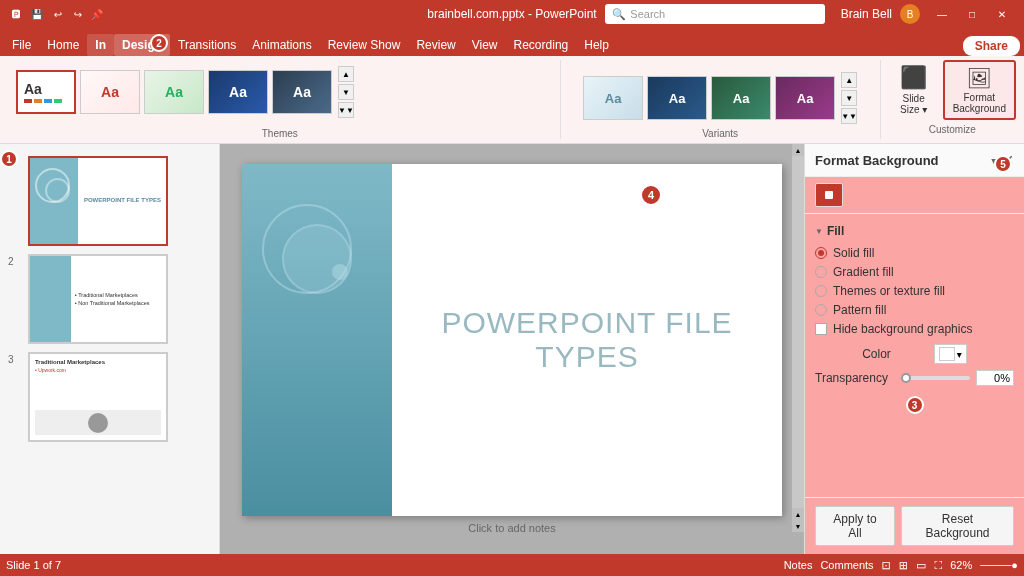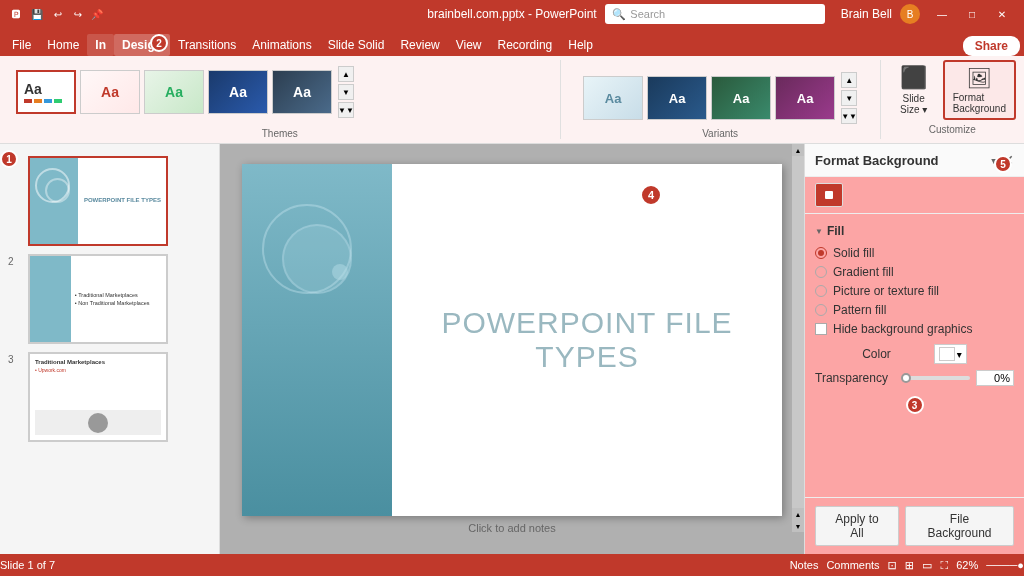--- a/index.html
+++ b/index.html
@@ -393,21 +393,21 @@
       border-radius: 2px;
       color: #333;
     }
 
     
     .status-bar {
       height: 22px;
       background: #c0392b;
       display: flex;
       align-items: center;
-      padding: 0 0;
+      padding: 0 6px;
       color: white;
       font-size: 11px;
       gap: 16px;
     }
     .status-bar-right { margin-left: auto; display: flex; align-items: center; gap: 8px; }
 
     
     .step-badge {
       width: 22px;
       height: 22px;
@@ -459,21 +459,21 @@
   </div>
 </div>
 
 <div class="menu-bar">
   <div class="menu-item">File</div>
   <div class="menu-item">Home</div>
   <div class="menu-item design" style="background:rgba(255,255,255,0.15);">In</div>
   <div class="menu-item design active">Design</div>
   <div class="menu-item">Transitions</div>
   <div class="menu-item">Animations</div>
-  <div class="menu-item">Slide Solid</div>
+  <div class="menu-item">Review Show</div>
   <div class="menu-item">Review</div>
   <div class="menu-item">View</div>
   <div class="menu-item">Recording</div>
   <div class="menu-item">Help</div>
   <div class="share-btn">Share</div>
 </div>
 
 <div class="ribbon">
 
   <div class="ribbon-section themes-section">
@@ -535,21 +535,21 @@
   </div>
 
   <div class="ribbon-section customize-section" style="padding-bottom:4px;">
     <div class="customize-buttons">
       <div class="ribbon-big-btn">
         <div class="ribbon-icon">⬛</div>
         <div style="font-size:10px;text-align:center;line-height:1.1;">Slide<br>Size ▾</div>
       </div>
       <div class="ribbon-big-btn active" style="border:2px solid #c0392b;">
         <div class="ribbon-icon" style="font-size:20px;">🖼</div>
-        <div style="font-size:10px;line-height:1.1;">Format<br>Background</div>
+        <div style="font-size:10px;text-align:center;line-height:1.1;">Format<br>Background</div>
       </div>
     </div>
     <div class="ribbon-section-label">Customize</div>
   </div>
 </div>
 
 <div class="main-area">
 
   <div class="slide-panel">
 
@@ -657,21 +657,21 @@
         <span>Solid fill</span>
       </div>
 
       <div class="radio-option">
         <div class="radio-circle"></div>
         <span>Gradient fill</span>
       </div>
 
       <div class="radio-option">
         <div class="radio-circle"></div>
-        <span>Picture or texture fill</span>
+        <span>Themes or texture fill</span>
       </div>
 
       <div class="radio-option">
         <div class="radio-circle"></div>
         <span>Pattern fill</span>
       </div>
 
       <div class="checkbox-option">
         <div class="checkbox-box"></div>
         <span>Hide background graphics</span>
@@ -693,21 +693,21 @@
         <input class="percent-input" type="text" value="0%" style="width: 38px; border: 1px solid rgb(204, 204, 204); padding: 1px 3px; font-size: 11px; text-align: right;">
       </div>
 
       <div style="position:relative;height:60px;">
         <div class="step-badge" style="position:absolute;left:50%;top:10px;transform:translateX(-50%);width:18px;height:18px;font-size:10px;">3</div>
       </div>
     </div>
 
     <div class="format-panel-footer">
       <button class="footer-btn">Apply to All</button>
-      <button class="footer-btn">File Background</button>
+      <button class="footer-btn">Reset Background</button>
     </div>
   </div>
 
 </div>
 
 <div class="status-bar">
   <span>Slide 1 of 7</span>
   <div class="status-bar-right">
     <span>Notes</span>
     <span>Comments</span>

